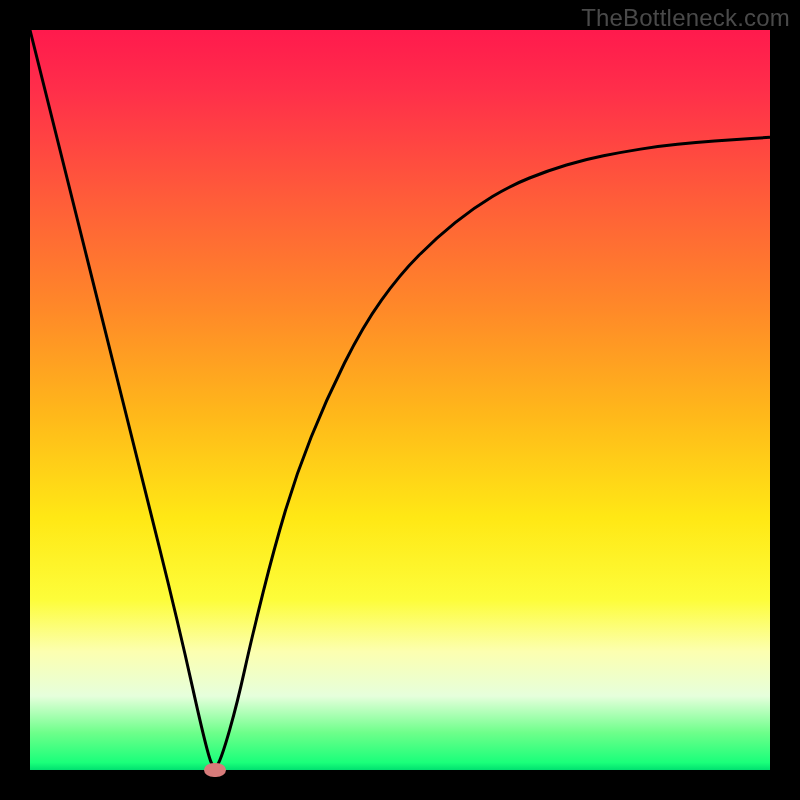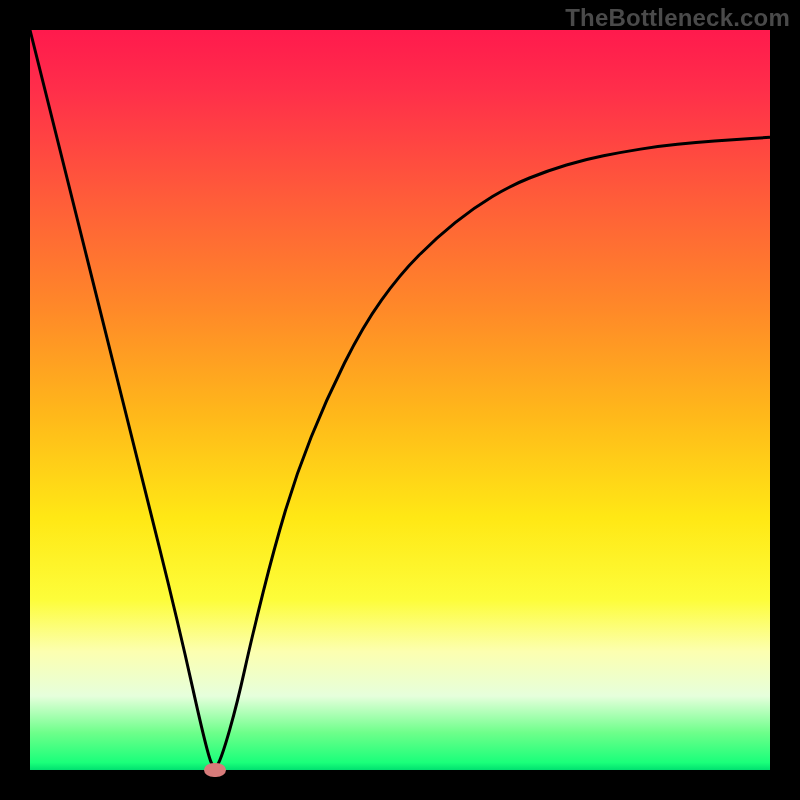--- a/index.html
+++ b/index.html
@@ -38,21 +38,21 @@
       #00e070 100%
     );
   }
   .watermark {
     position: absolute;
     top: 4px;
     right: 10px;
     color: #4a4a4a;
     font-size: 24px;
     letter-spacing: 0.2px;
-    font-weight: 700;
+    font-weight: 400;
     user-select: none;
   }
   svg.curve {
     position: absolute;
     left: 30px;
     top: 30px;
     width: 740px;
     height: 740px;
     overflow: visible;
   }

